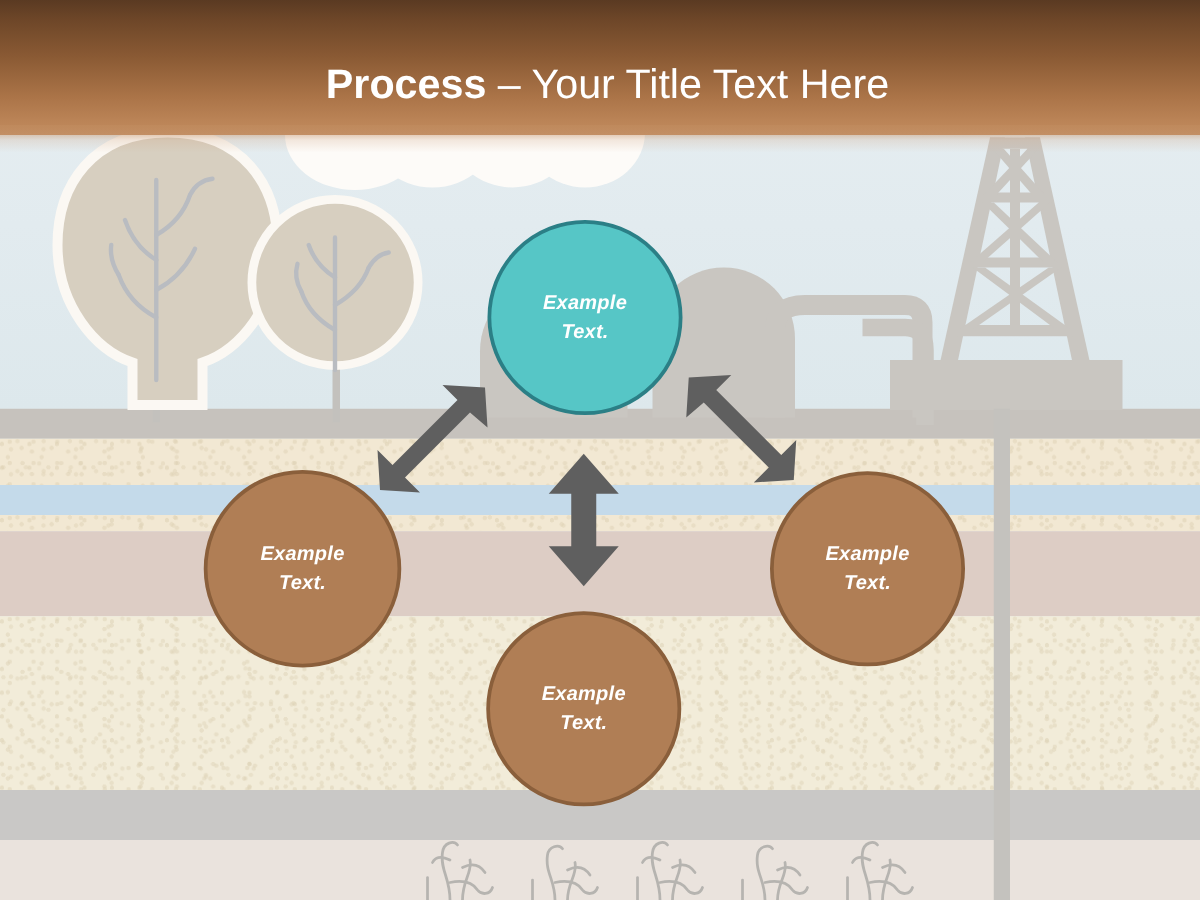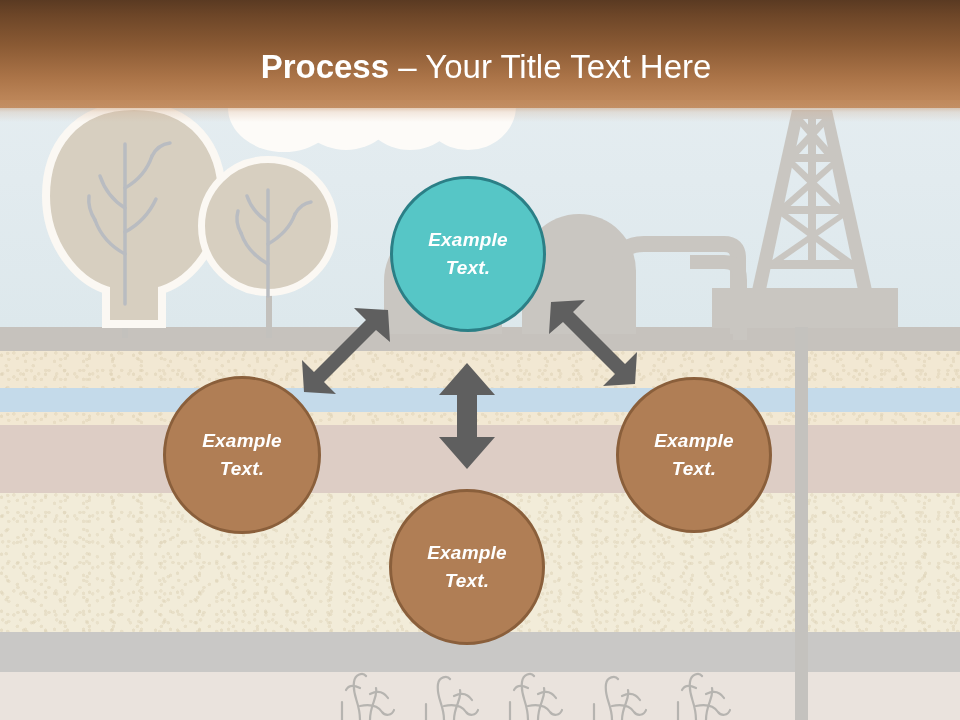--- a/index.html
+++ b/index.html
@@ -87,21 +87,21 @@
     position: absolute;
     border-radius: 50%;
     box-sizing: border-box;
     display: flex;
     flex-direction: column;
     align-items: center;
     justify-content: center;
     color: #ffffff;
     font-style: italic;
     font-weight: bold;
-    font-size: 19px;
+    font-size: 16px;
     line-height: 1.45;
     text-align: center;
     letter-spacing: .2px;
   }
   .node-teal  { background: #56c6c6; border: 3px solid #2b7f86; }
   .node-brown { background: #b07e55; border: 3px solid #8a5f3b; }
   .node .ln { display: block; }
 
   
   .titlebar {

